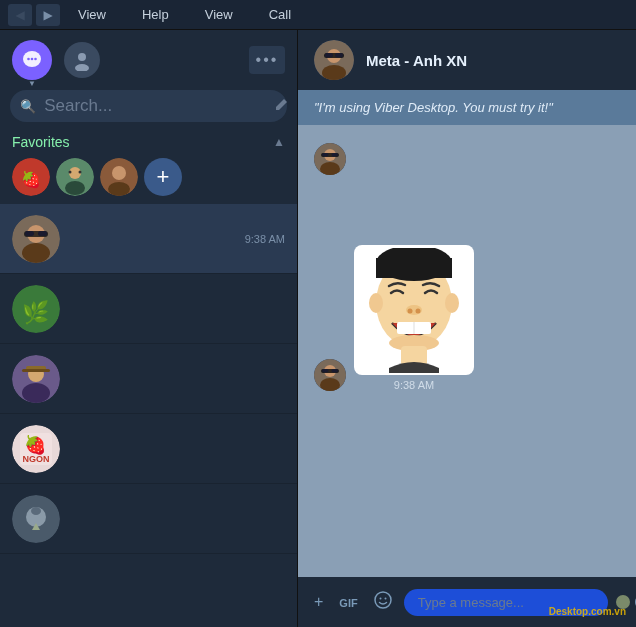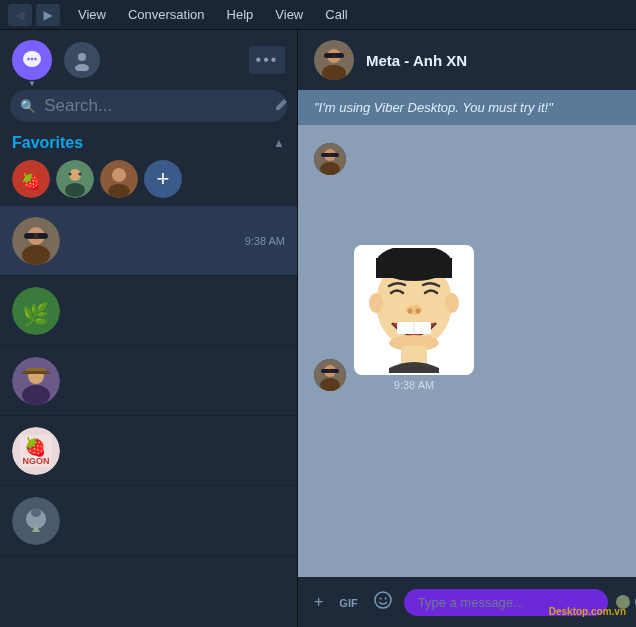--- a/index.html
+++ b/index.html
@@ -33,21 +33,21 @@
       color: #7a8fa8;
       cursor: pointer;
       display: flex;
       align-items: center;
       justify-content: center;
       font-size: 12px;
     }
     .menu-nav-btn:disabled { color: #3a4a60; cursor: default; }
     .menu-items {
       display: flex;
-      gap: 2px;
+      gap: 16px;
       margin-left: 4px;
     }
     .menu-item {
       padding: 4px 10px;
       color: #c5d0dc;
       font-size: 13px;
       cursor: pointer;
       border-radius: 3px;
     }
 
@@ -159,23 +159,22 @@
     .favorites-section {
       padding: 4px 12px 8px 12px;
     }
     .favorites-header {
       display: flex;
       align-items: center;
       justify-content: space-between;
       margin-bottom: 8px;
     }
     .favorites-label {
-      color: #0ea5e9;
-      font-size: 16px;
-      font-weight: bold;
+      color: #86efac;
+      font-size: 14px;
     }
     .favorites-collapse {
       color: #6a7a90;
       font-size: 12px;
       cursor: pointer;
     }
     .favorites-avatars {
       display: flex;
       gap: 6px;
       align-items: center;
@@ -371,21 +370,21 @@
       background: none;
       border: none;
       color: #7a9ab8;
       font-size: 16px;
       cursor: pointer;
       padding: 2px 4px;
       border-radius: 3px;
     }
     .chat-input-field {
       flex: 1;
-      background: #6d28d9;
+      background: #1d4ed8;
       border: none;
       border-radius: 20px;
       padding: 6px 14px;
       color: #c5d0dc;
       font-size: 13px;
       outline: none;
     }
     .chat-input-field::placeholder { color: #6a7a90; }
     .emoji-dots {
       display: flex;
@@ -417,21 +416,20 @@
     }
   </style>
 </head>
 <body>
 
 <div class="menu-bar">
   <button class="menu-nav-btn" disabled="">◀</button>
   <button class="menu-nav-btn">▶</button>
   <div class="menu-items">
     <div class="menu-item">View</div>
-    <div class="menu-item">Conversation</div>
     <div class="menu-item">Help</div>
     <div class="menu-item">View</div>
     <div class="menu-item">Call</div>
   </div>
 </div>
 
 <div class="main-layout">
 
   <div class="sidebar">
 

